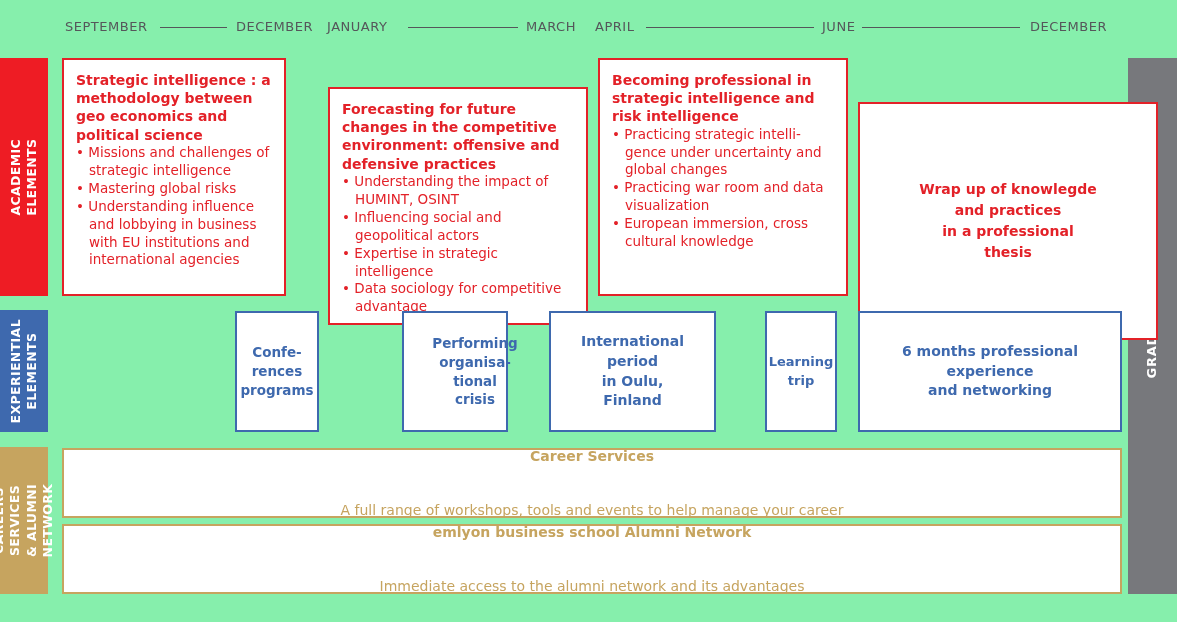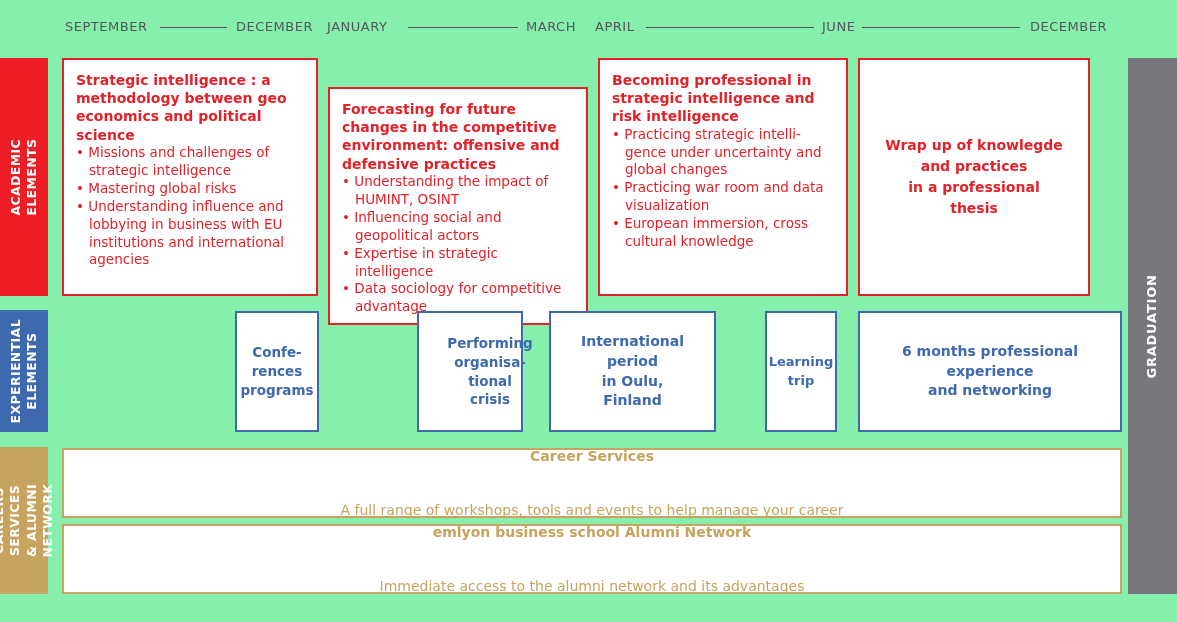--- a/index.html
+++ b/index.html
@@ -74,43 +74,43 @@
   .abox-center {
     display: flex;
     align-items: center;
     justify-content: center;
     text-align: center;
     font-weight: bold;
     font-size: 14px;
     line-height: 1.5;
     white-space: pre-line;
   }
-  .abox1 { left: 62px;  width: 256px; }
+  .abox1 { left: 62px;  width: 224px; }
   .abox2 { left: 328px; width: 260px; margin-top: 29px; }
   .abox3 { left: 598px; width: 250px; }
-  .abox4 { left: 858px; width: 232px; }
+  .abox4 { left: 858px; width: 300px; margin-top: 44px; }
   
   .ebox {
     position: absolute;
     top: 311px;
     height: 121px;
     border: 2px solid #3e69ae;
     color: #3e69ae;
     background: #ffffff;
     display: flex;
     align-items: center;
     justify-content: center;
     text-align: center;
     font-weight: bold;
     font-size: 13.5px;
     line-height: 1.4;
     white-space: pre-line;
   }
   .ebox1 { left: 235px; width: 84px; justify-content: center;  }
-  .ebox2 { left: 417px; width: 106px; padding-left: 40px; }
+  .ebox2 { left: 402px; width: 106px; padding-left: 40px; }
   .ebox3 { left: 549px; width: 167px; font-size: 14px; }
   .ebox4 { left: 765px; width: 72px;  font-size: 13px; }
   .ebox5 { left: 858px; width: 264px; font-size: 14px; }
   
   .gbox {
     position: absolute;
     left: 62px;
     width: 1060px;
     height: 70px;
     border: 2px solid #c6a45f;

